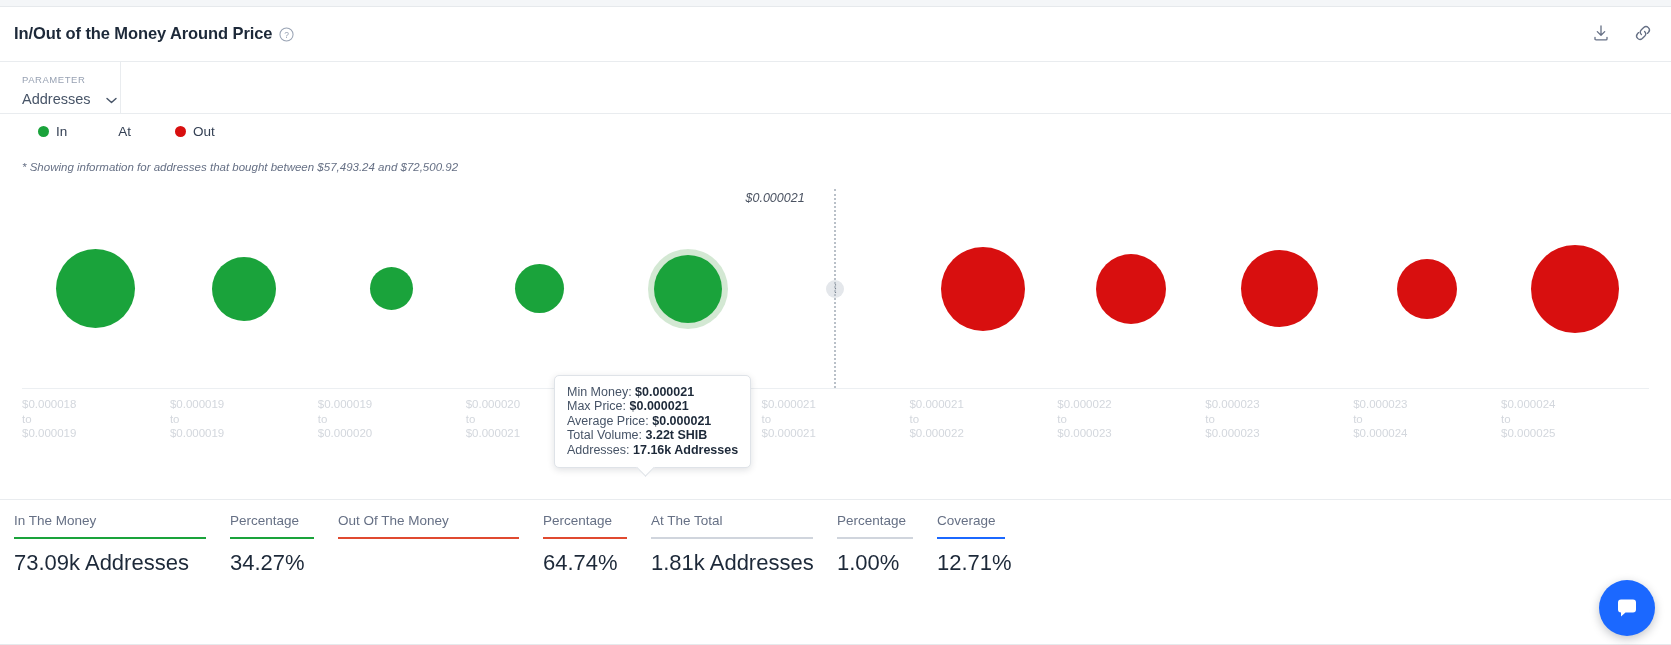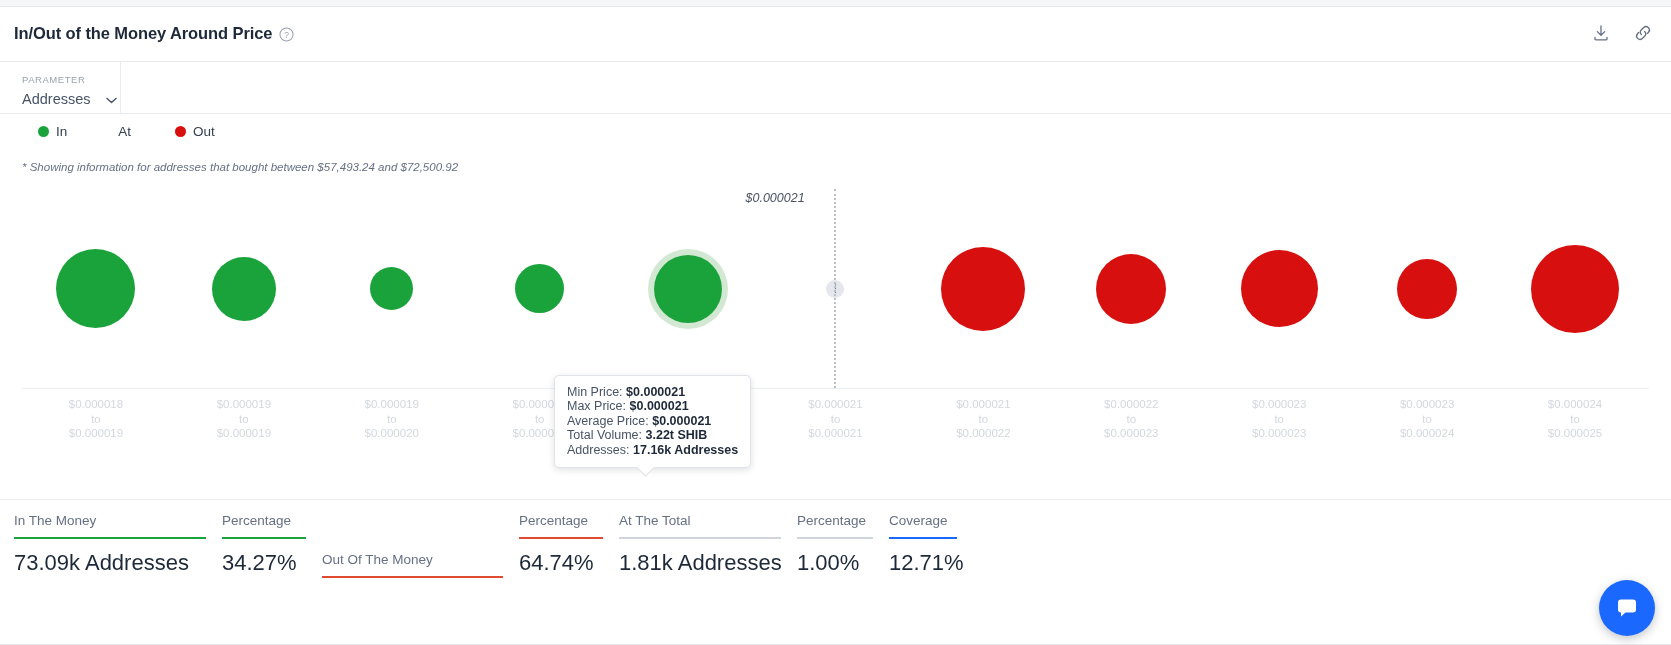--- a/index.html
+++ b/index.html
@@ -169,21 +169,21 @@
   }
   
   .xlabels {
     position: absolute;
     left: 22px; right: 22px;
     top: 208px;
     display: flex;
   }
   .xlabel {
     flex: 1 1 0;
-    text-align: center;
+    text-align: left;
     font-size: 11.5px;
     line-height: 14.5px;
     color: #d3d7dd;
     white-space: nowrap;
   }
   
   .tooltip {
     position: absolute;
     left: 554px;
     top: 186px;
@@ -216,22 +216,21 @@
     left: 0; right: 0;
     top: 492px;
     height: 1px;
     background: #e9ecef;
   }
   .stats {
     position: absolute;
     left: 14px;
     top: 505px;
     display: flex;
-    align-items: flex-end;
-    gap: 4px;
+    gap: 12px;
   }
   .stat {
     display: flex;
     flex-direction: column;
     padding-right: 12px;
   }
   .stat-label {
     font-size: 13.5px;
     color: #667085;
     line-height: 18px;
@@ -412,21 +411,21 @@
           <div>$0.000024</div>
         </div>
         <div class="xlabel">
           <div>$0.000024</div>
           <div>to</div>
           <div>$0.000025</div>
         </div>
       </div>
 
     <div class="tooltip" id="tooltip">
-        <div class="tt-row"><span>Min Price: </span><b>$0.000021</b></div>
+        <div class="tt-row"><span>Min Money: </span><b>$0.000021</b></div>
         <div class="tt-row"><span>Max Price: </span><b>$0.000021</b></div>
         <div class="tt-row"><span>Average Price: </span><b>$0.000021</b></div>
         <div class="tt-row"><span>Total Volume: </span><b>3.22t SHIB</b></div>
         <div class="tt-row"><span>Addresses: </span><b>17.16k Addresses</b></div>
       </div>
   </div>
 
   <div class="stats-sep"></div>
   <div class="stats" id="stats">
       <div class="stat" style="width: 204px;">

